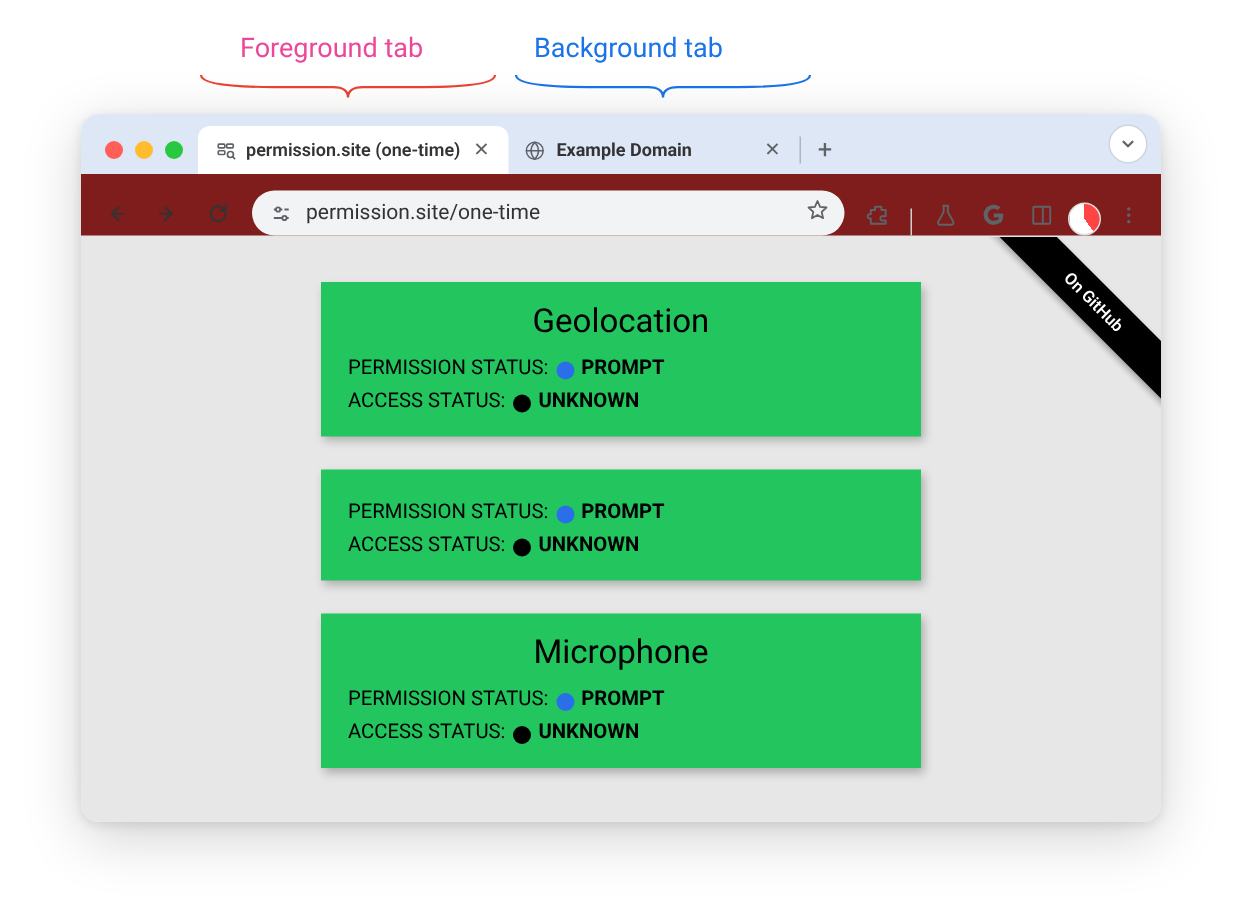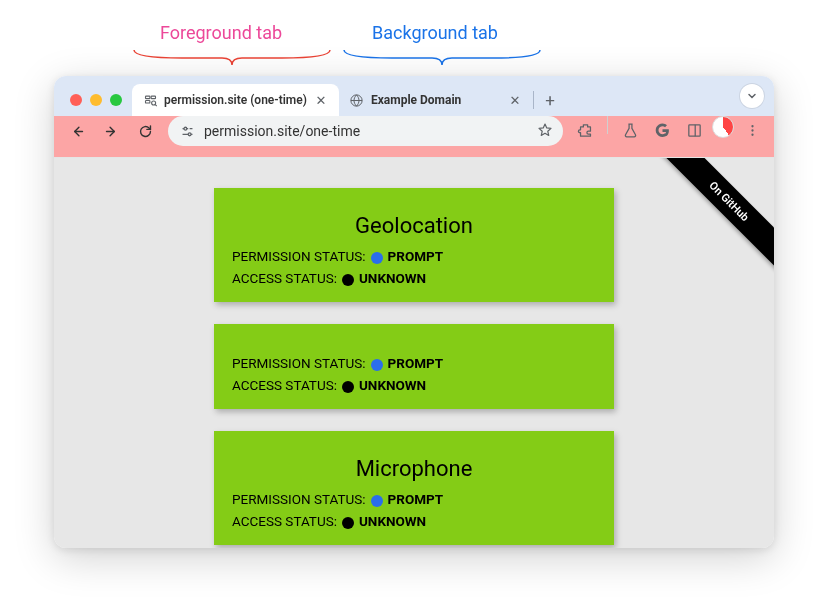--- a/index.html
+++ b/index.html
@@ -20,21 +20,21 @@
       font-weight: 400;
     }
     .annotation-fg {
       color: #ec4899;
       position: absolute;
       left: 160px;
     }
     .annotation-bg {
       color: #1a73e8;
       position: absolute;
-      left: 372px;
+      left: 356px;
     }
     .brace {
       position: absolute;
       top: 48px;
       height: 18px;
     }
     .brace-fg {
       left: 132px;
       width: 200px;
     }
@@ -130,23 +130,23 @@
       background: #fff;
       border-radius: 50%;
       display: flex; align-items: center; justify-content: center;
       font-size: 11px; color: #5f6368;
       box-shadow: 0 0 0 1px rgba(0,0,0,0.08);
       cursor: pointer;
     }
 
     .toolbar {
       height: 42px;
-      background: #fca5a5;
-      display: flex;
-      align-items: flex-start;
+      background: #7f1d1d;
+      display: flex;
+      align-items: flex-end;
       padding: 0 8px;
       gap: 4px;
       border-bottom: 1px solid #e5e5e5;
     }
     .tool-btn {
       width: 30px; height: 30px;
       display: flex; align-items: center; justify-content: center;
       color: #333;
       border-radius: 50%;
       cursor: pointer;
@@ -198,22 +198,22 @@
       position: relative;
       padding: 30px 0 20px;
     }
     .content::-webkit-scrollbar { width: 14px; }
     .content::-webkit-scrollbar-track { background: #f1f1f1; }
     .content::-webkit-scrollbar-thumb { background: #bdbdbd; border-radius: 7px; border: 3px solid #f1f1f1; }
 
     .card {
       width: 400px;
       margin: 0 auto 22px;
-      background: #84cc16;
-      padding: 25px 18px 16px;
+      background: #22c55e;
+      padding: 14px 18px 16px;
       box-shadow: 2px 3px 6px rgba(0,0,0,0.25);
     }
     .card h2 {
       text-align: center;
       font-size: 22px;
       font-weight: 400;
       margin-bottom: 10px;
     }
     .card-row {
       font-size: 13.5px;

